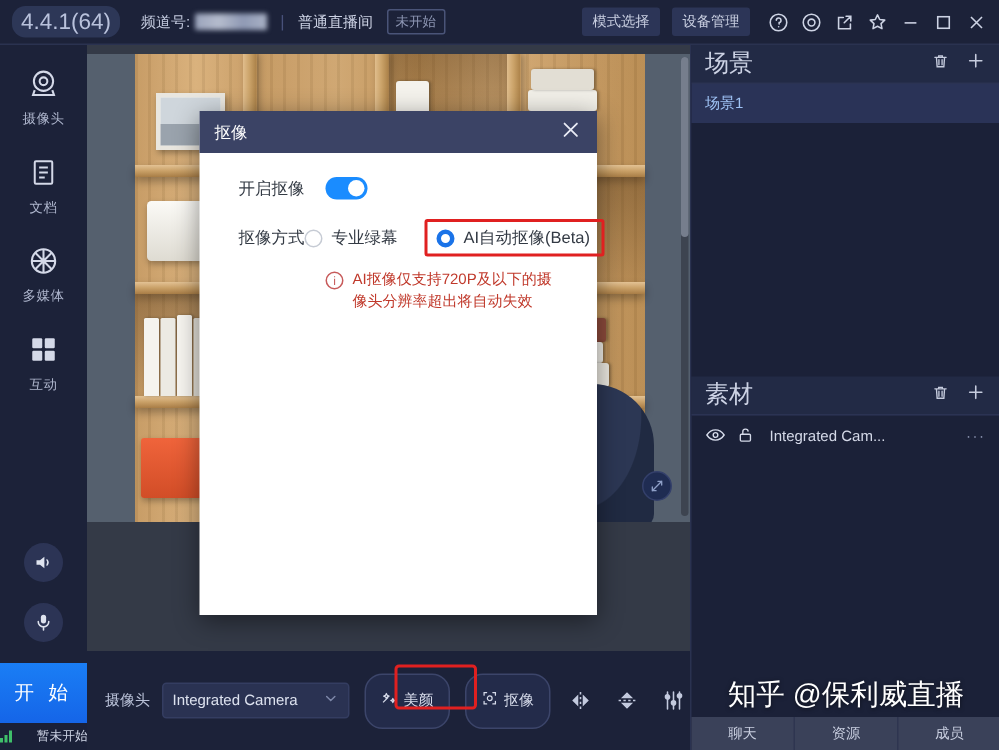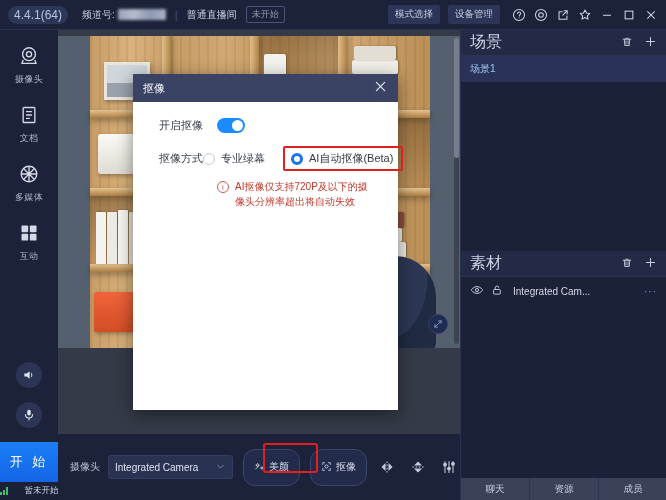--- a/index.html
+++ b/index.html
@@ -13,21 +13,21 @@
   
   .titlebar {
     position: absolute; top: 0; left: 0; width: 666px; height: 30px;
     background: #1c2239;
     display: flex; align-items: center;
     border-bottom: 1px solid #2a3250;
   }
   .ver-badge {
     margin-left: 8px;
     background: #2d3757; color: #b9c2dc;
-    font-size: 12px; padding: 2px 6px; border-radius: 9px;
+    font-size: 15px; padding: 2px 6px; border-radius: 9px;
     white-space: nowrap;
   }
   .chan-label { margin-left: 14px; color: #c3cade; font-size: 10px; white-space: nowrap; }
   .chan-blur {
     margin-left: 3px; width: 48px; height: 11px;
     background: linear-gradient(90deg,#9aa3bb,#b5bccd,#8f99b4,#aab2c6);
     filter: blur(1.6px); border-radius: 1px;
   }
   .tb-sep { margin: 0 9px; color: #48517a; font-size: 11px; }
   .room-type { color: #ccd2e4; font-size: 10px; white-space: nowrap; }
@@ -560,20 +560,21 @@
         <svg width="12" height="12" viewBox="0 0 16 16" fill="none" stroke="currentColor" stroke-width="1.2">
           <rect x="3.4" y="7.3" width="9" height="6.2" rx="1"></rect>
             <path d="M5.6 7.3V5.3a2.4 2.4 0 0 1 4.8-.3"></path>
         </svg>
       </span>
       <span class="nm">Integrated Cam...</span>
       <span class="dots">···</span>
     </div>
   </div>
 
+  <div class="watermark">知乎 @保利威直播</div>
 
   <div class="rp-tabs">
     <div class="rp-tab">聊天</div>
     <div class="rp-tab">资源</div>
     <div class="rp-tab">成员</div>
   </div>
 </div>
 
 <div class="modal-shadow">
   <div class="modal-head">

